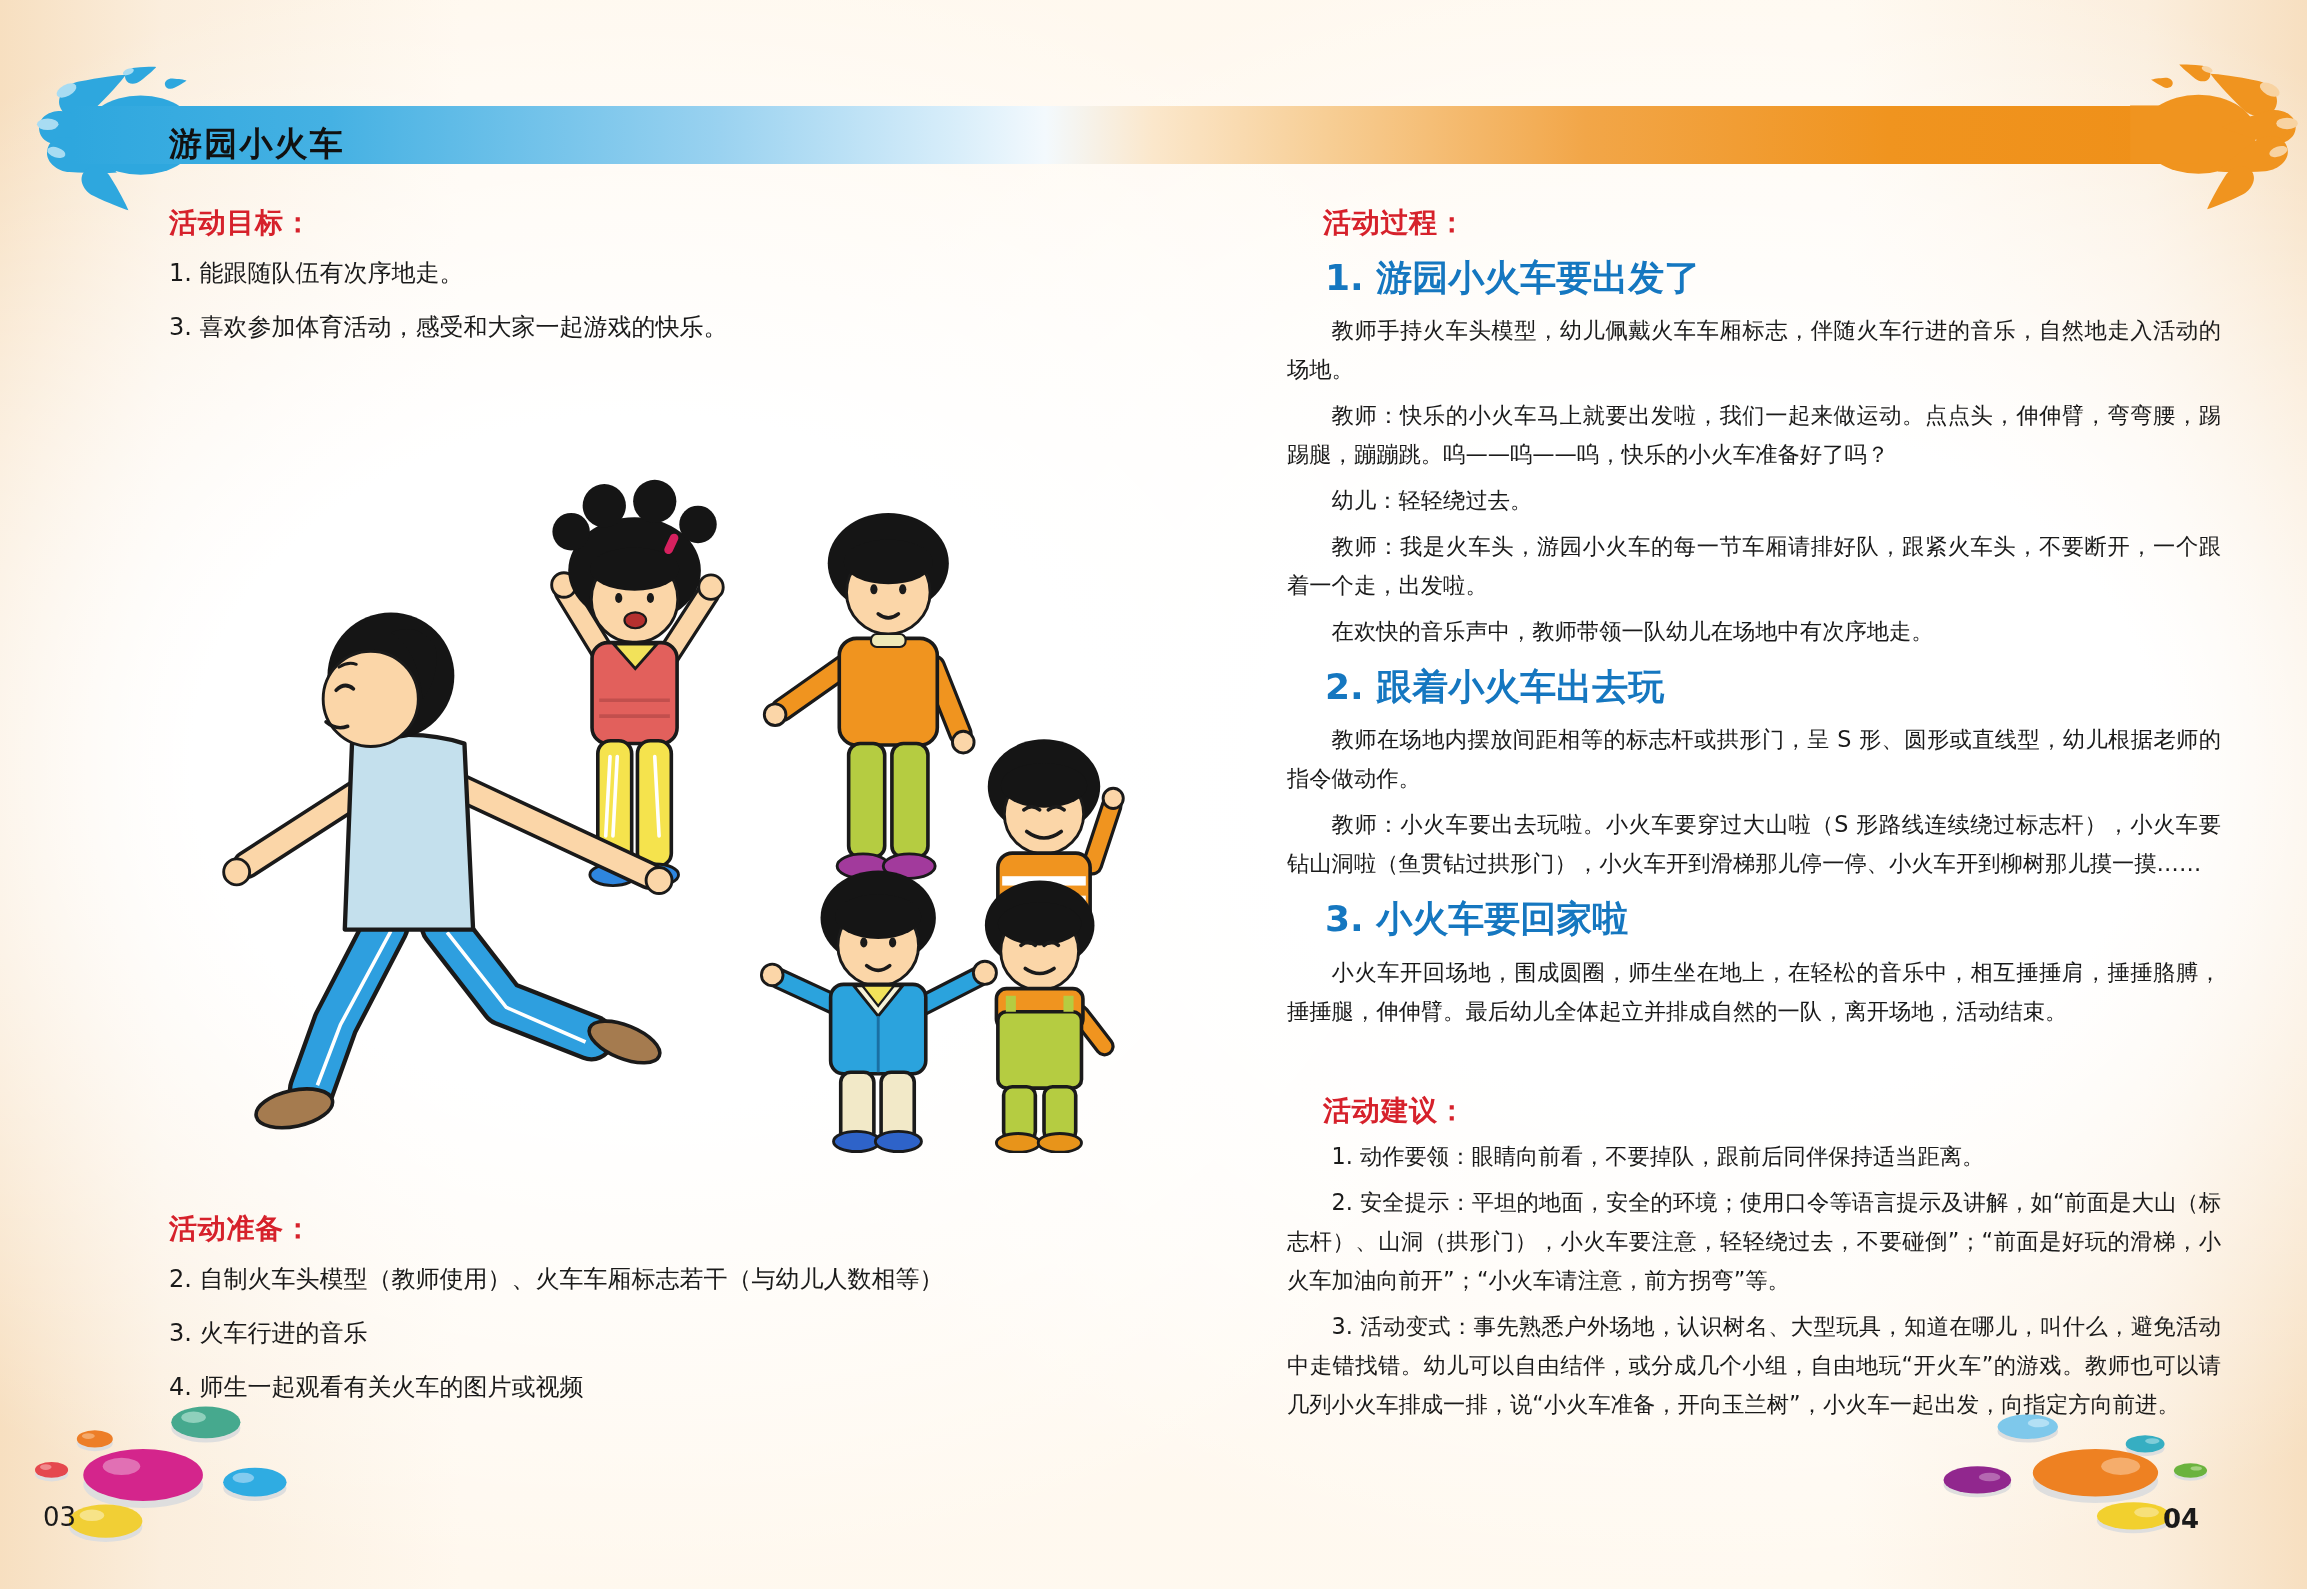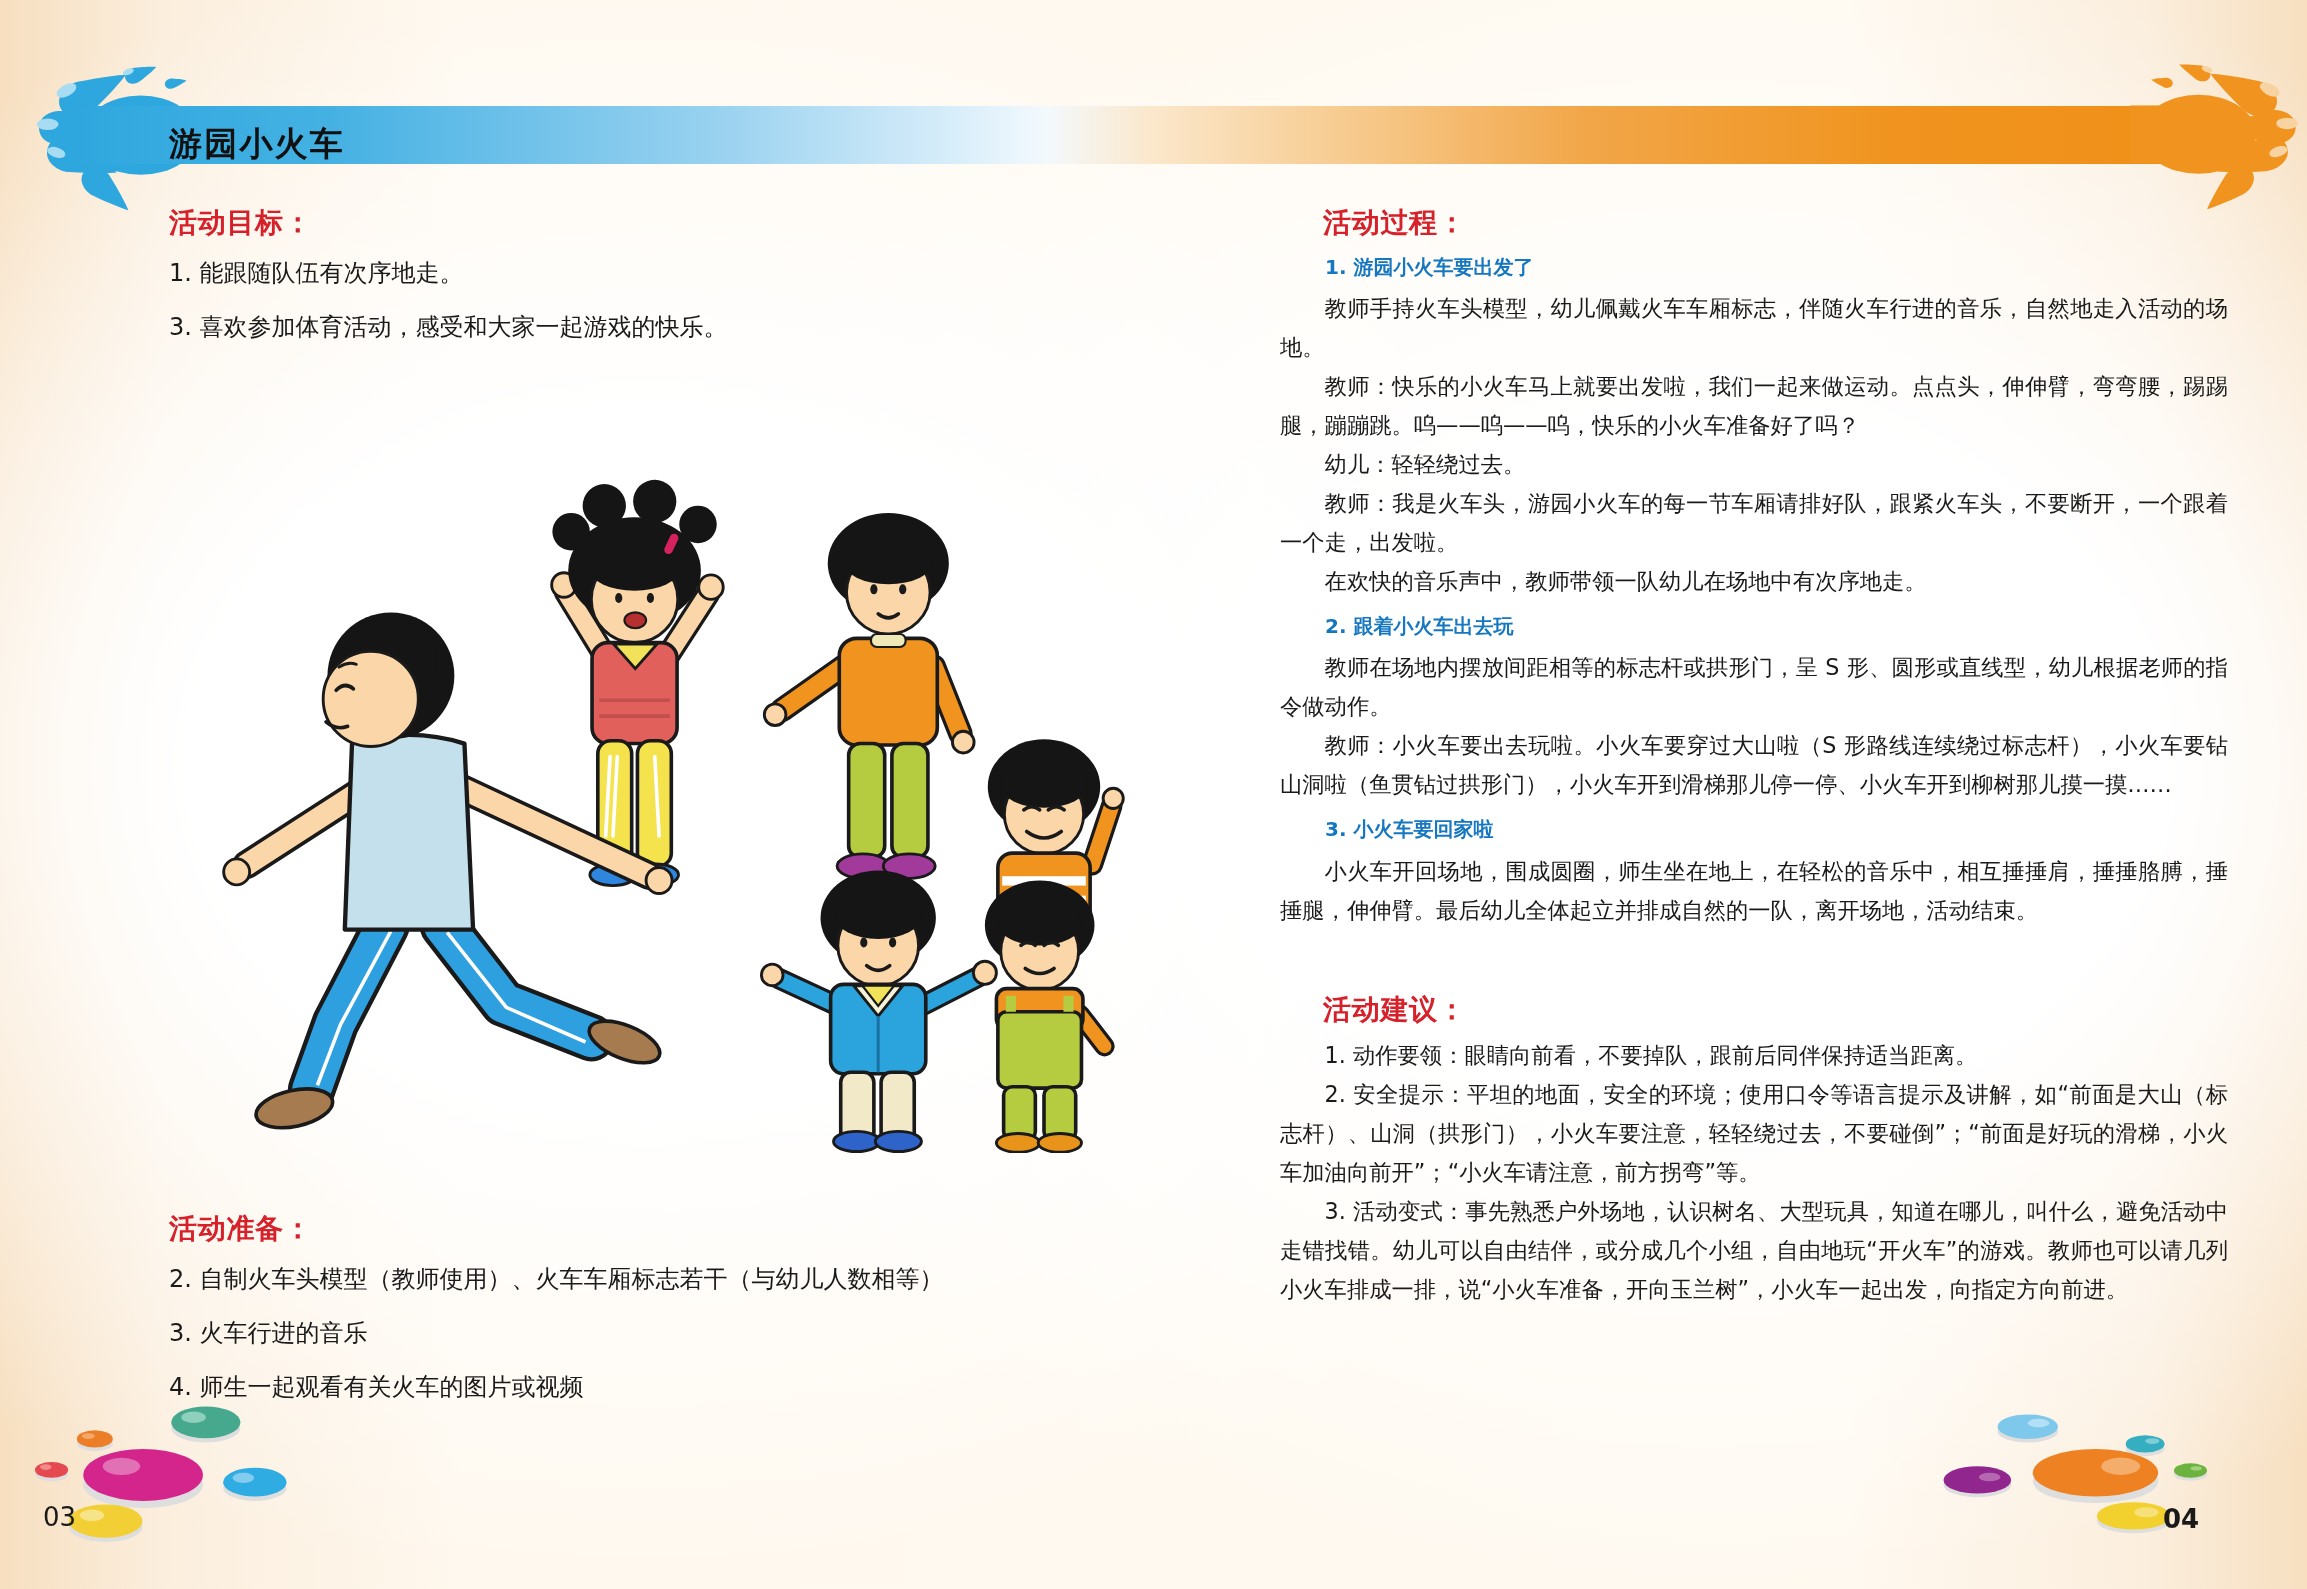--- a/index.html
+++ b/index.html
@@ -29,27 +29,27 @@
   .col{position:absolute;}
   .col-goals{left:169px; top:204px; width:937px;}
   .col-prep{left:169px; top:1210px; width:937px;}
   .col-right{left:1280px; top:204px; width:948px;}
   .red-heading{
     margin:0 0 16px 0; font-size:28px; font-weight:bold; color:#d6212b; letter-spacing:0.7px;
   }
   .col-right .red-heading{margin:0 0 7.2px 43px;}
   .red-heading.suggest{margin-top:61px;}
   .blue-heading{
-    margin:11.5px 0 8.7px 45px; font-size:20px; font-weight:bold; color:#1577c0;
+    margin:11.5px 0 8.7px 45px; font-size:36px; font-weight:bold; color:#1577c0;
   }
   .list-item{
     margin:0 0 22.3px 0; font-size:24px; line-height:1.32; text-align:justify;
   }
   .body-p{
-    margin:0; font-size:22.3px; line-height:39px; text-align:justify; text-indent:2em;
+    margin:7px; font-size:22.3px; line-height:39px; text-align:justify; text-indent:2em;
   }
   
   .page-num{position:absolute; font-size:26px; color:#1a1a1a;}
   .page-num-left{left:43px; top:1502px;}
   .page-num-right{left:2163px; top:1504px;font-weight:bold;}
   .corner-blobs{position:absolute;}
   .blobs-left{left:21.6px; top:1397px;}
   .blobs-right{left:1932px; top:1400px;}
   .illustration{position:absolute; left:202px; top:461px;}
 </style>

